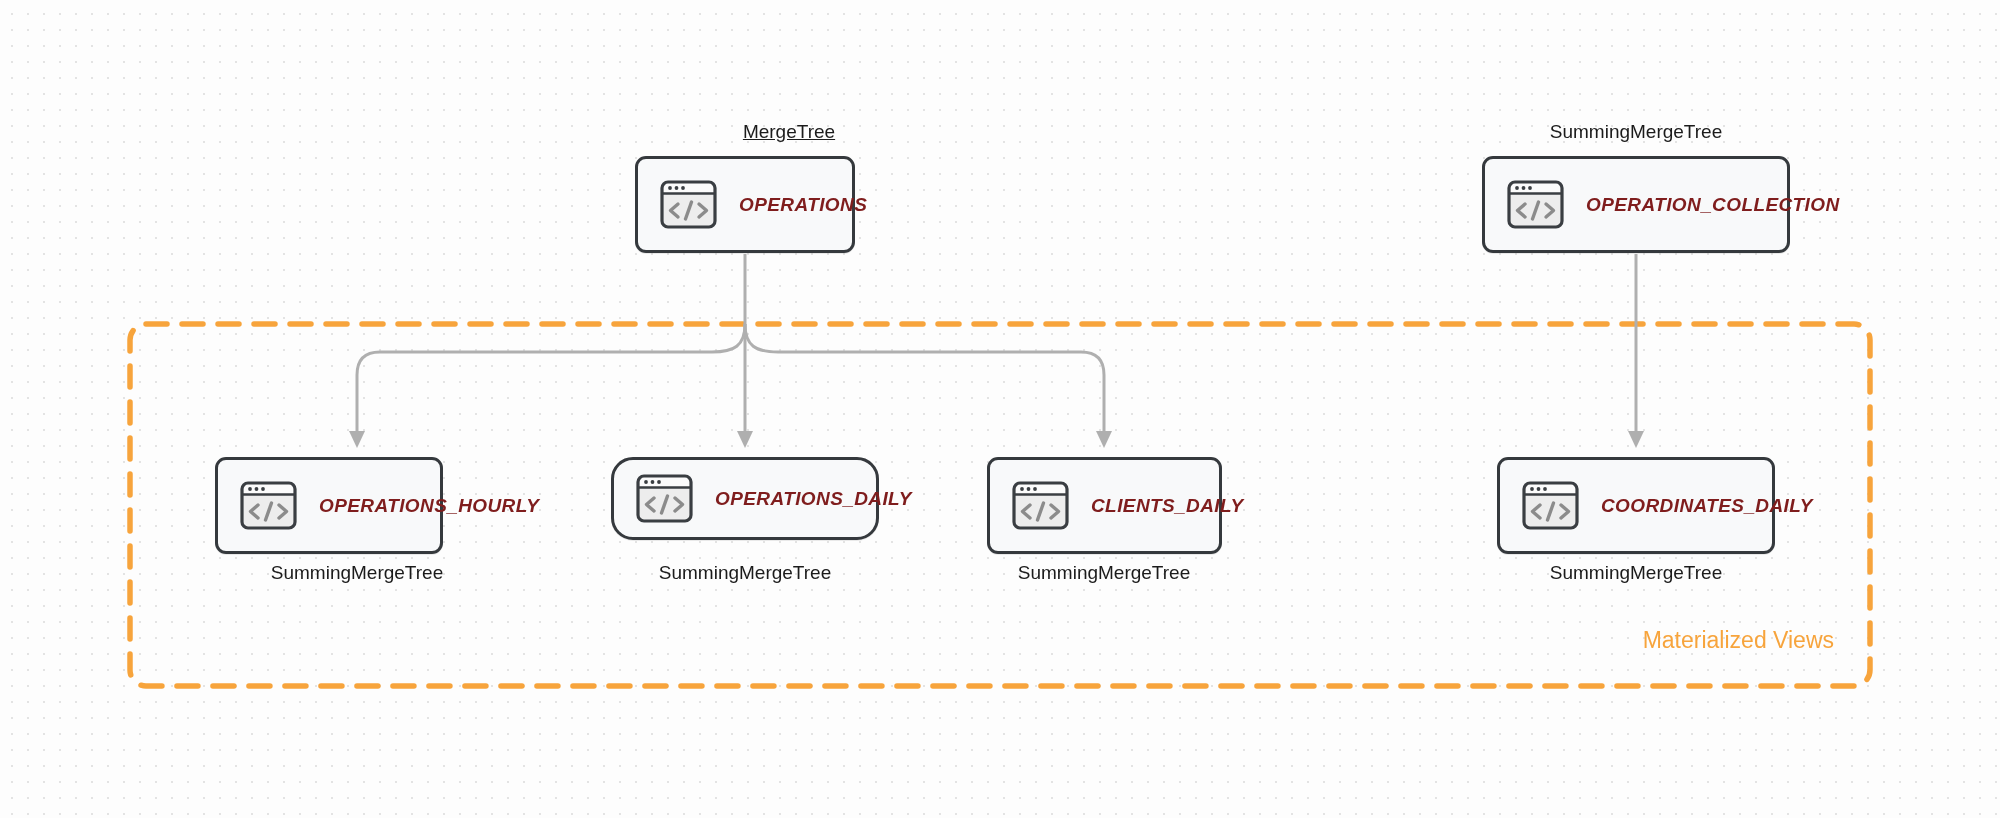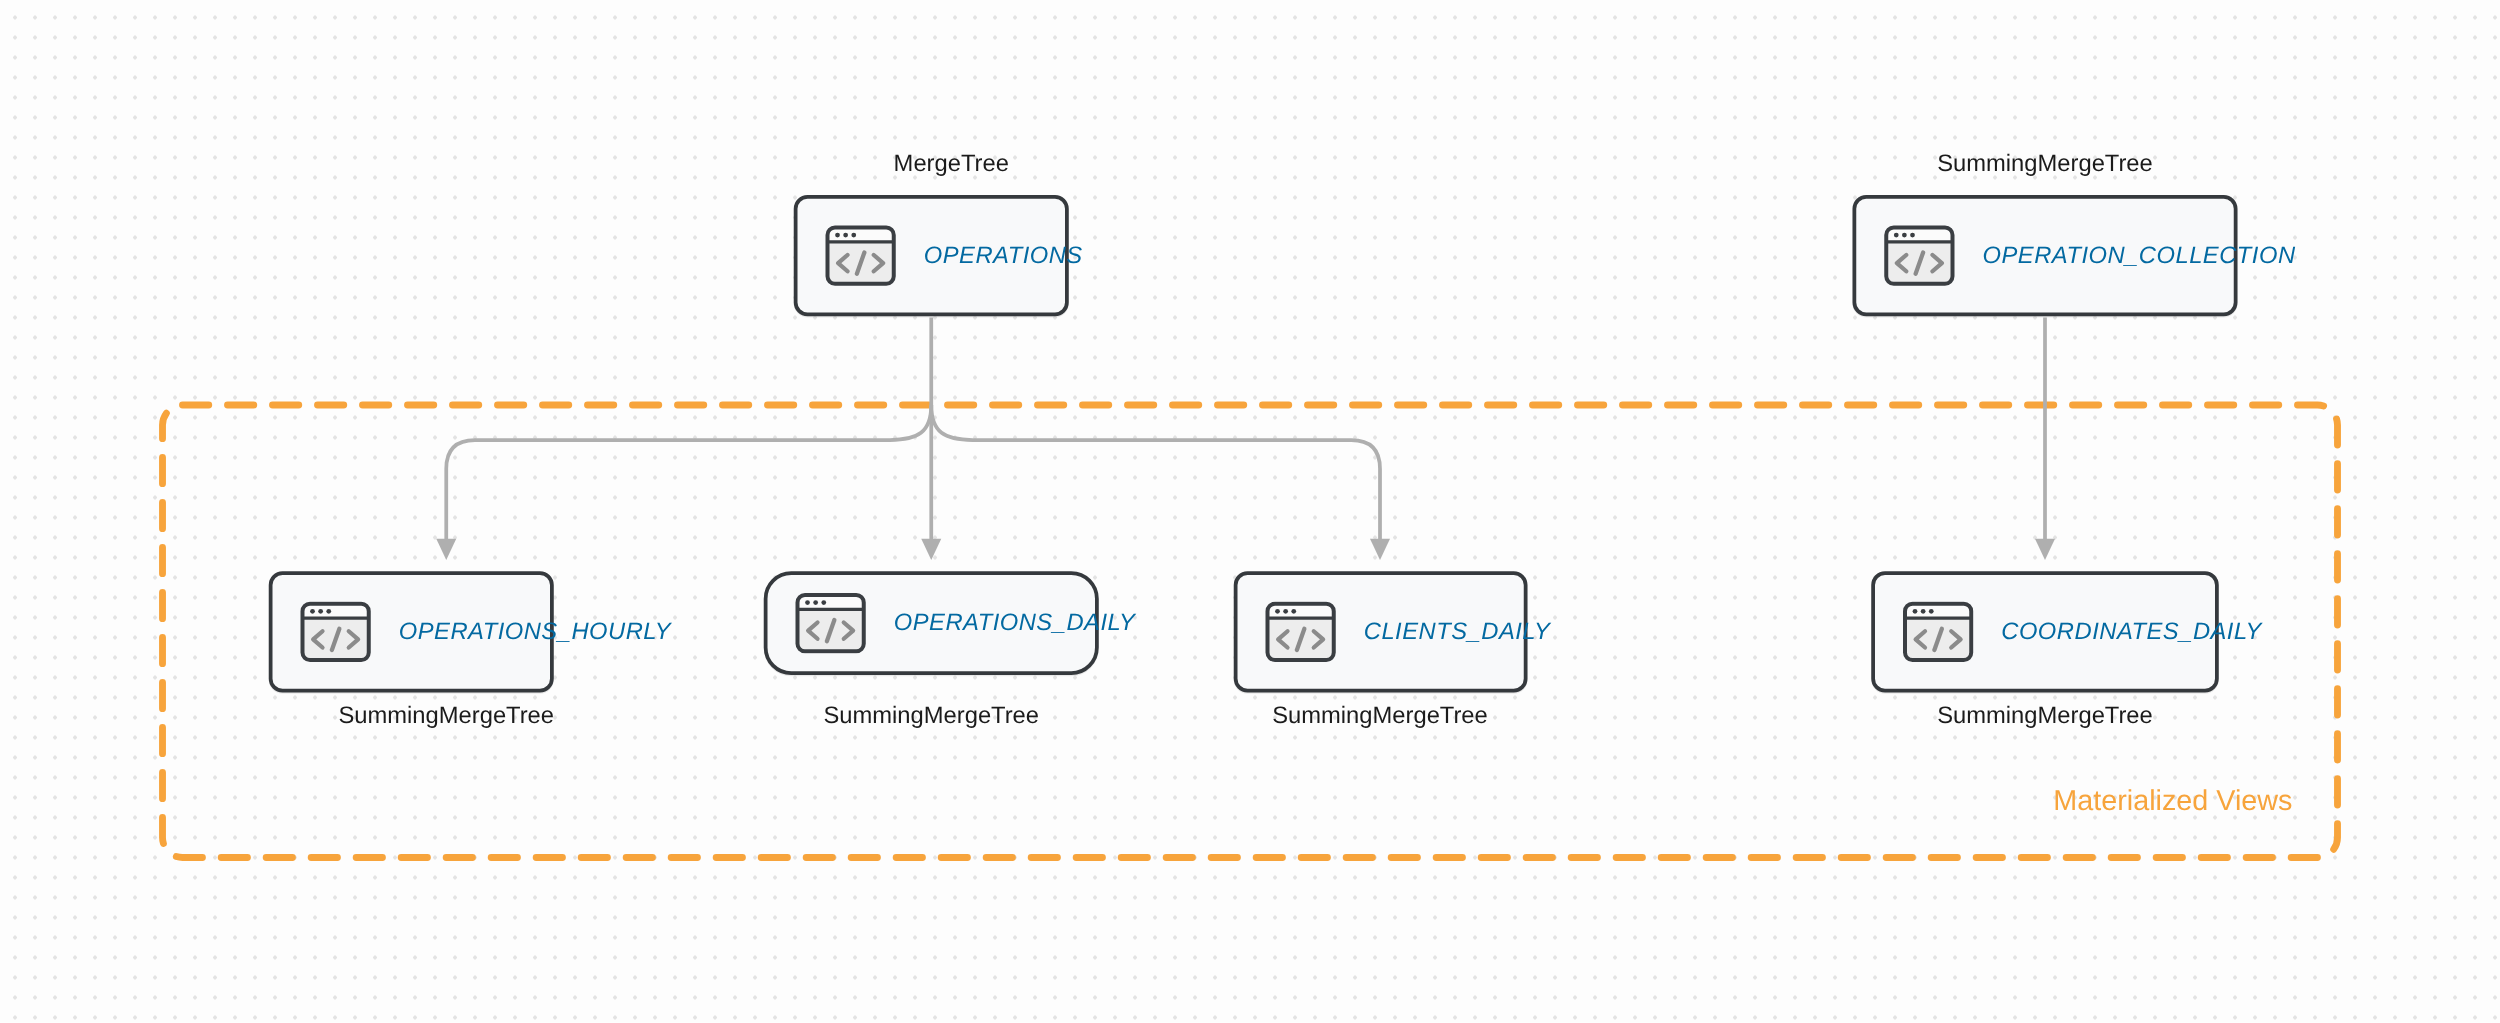--- a/index.html
+++ b/index.html
@@ -37,23 +37,23 @@
     border-radius: 11px;
     display: flex;
     align-items: center;
     padding-left: 22px;
     gap: 22px;
     box-shadow: 0 1px 0 rgba(0,0,0,0.08);
   }
   .table-name {
     font-style: italic;
     font-size: 19px;
-    font-weight: 400;
+    font-weight: 700;
     letter-spacing: 0.4px;
-    color: #0369a1;
+    color: #7f1d1d;
     white-space: nowrap;
   }
   .engine-label {
     position: absolute;
     font-size: 19px;
     font-weight: 400;
     color: #1B1B1B;
     text-align: center;
     white-space: nowrap;
     transform: translateX(-50%);
@@ -86,21 +86,21 @@
     <path d="M745,324 C745,346 734,352 712,352 L380,352 Q357,352 357,375 L357,433" fill="none" stroke="#AFAFAF" stroke-width="3"></path>
     <polygon points="349,431 365,431 357,448" fill="#AFAFAF"></polygon>
 
     <path d="M745,324 C745,346 756,352 778,352 L1081,352 Q1104,352 1104,375 L1104,433" fill="none" stroke="#AFAFAF" stroke-width="3"></path>
     <polygon points="1096,431 1112,431 1104,448" fill="#AFAFAF"></polygon>
 
     <path d="M1636,254 L1636,433" fill="none" stroke="#AFAFAF" stroke-width="3"></path>
     <polygon points="1628,431 1644,431 1636,448" fill="#AFAFAF"></polygon>
   </svg>
 
-  <div class="engine-label" style="left:761px; top:121px;">MergeTree</div>
+  <div class="engine-label" style="left:789px; top:121px;text-decoration:underline;">MergeTree</div>
 
   <div class="engine-label" style="left:1636px; top:121px;">SummingMergeTree</div>
 
   <div class="node-box" style="left:635px; top:156px; width:220px; height:97px;">
     <svg class="win-icon" width="57" height="49" viewBox="0 0 57 49">
       <rect x="2" y="2" width="53" height="45" rx="6" fill="#EDEDED" stroke="none"></rect>
       <path d="M2,13 L2,8 Q2,2 8,2 L49,2 Q55,2 55,8 L55,13 Z" fill="#FBFBFB"></path>
       <line x1="2" y1="13.5" x2="55" y2="13.5" stroke="#3A3E42" stroke-width="2.6"></line>
       <circle cx="10" cy="8" r="1.9" fill="#3A3E42"></circle>
       <circle cx="16.5" cy="8" r="1.9" fill="#3A3E42"></circle>

